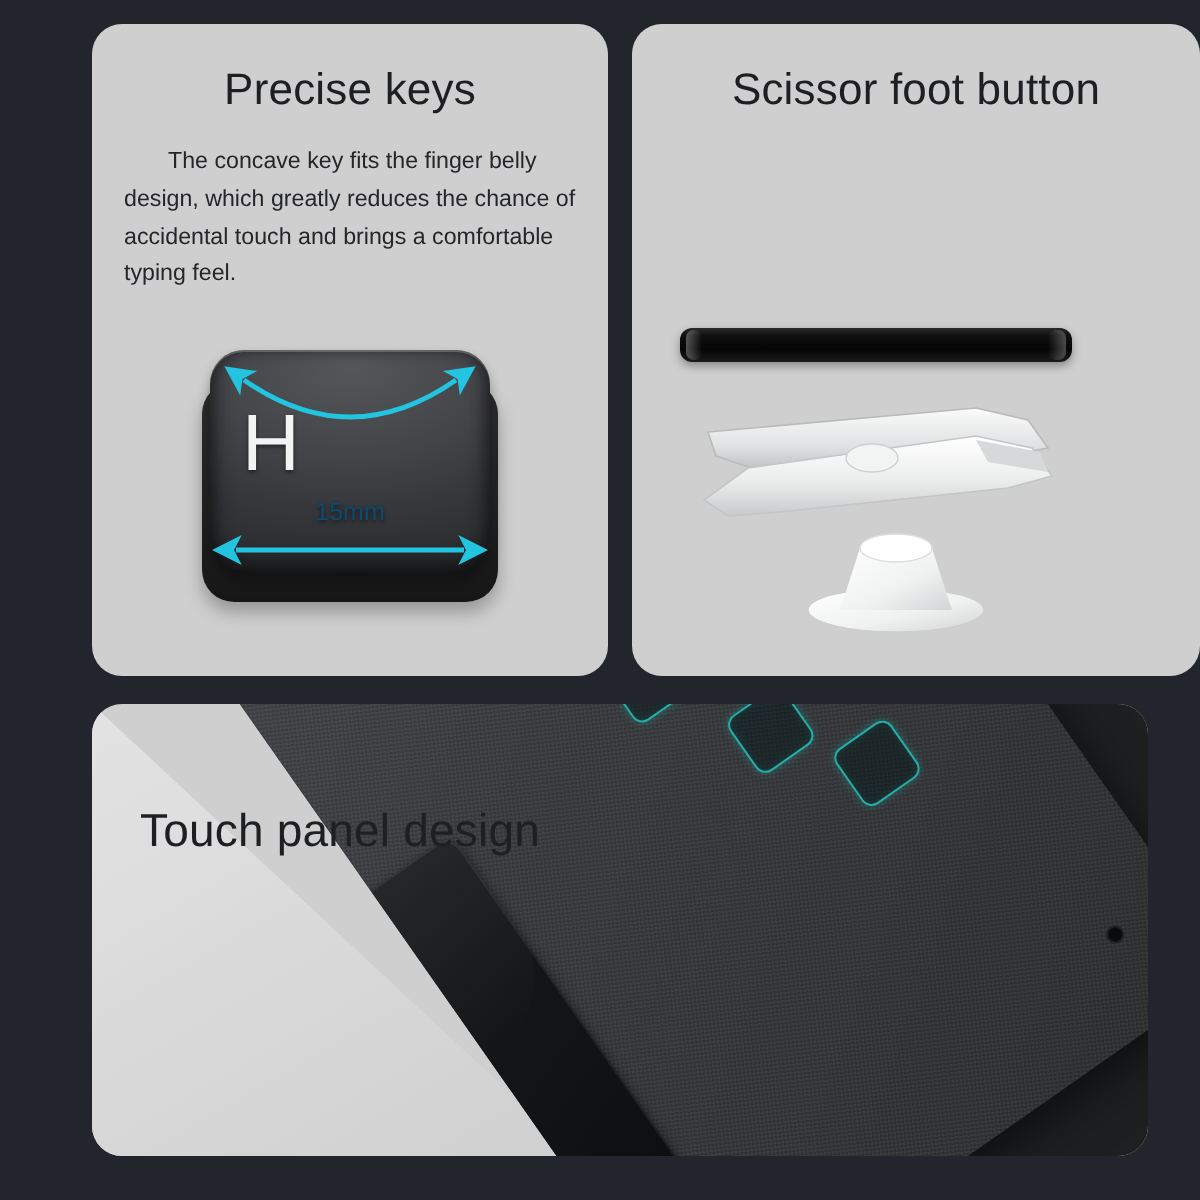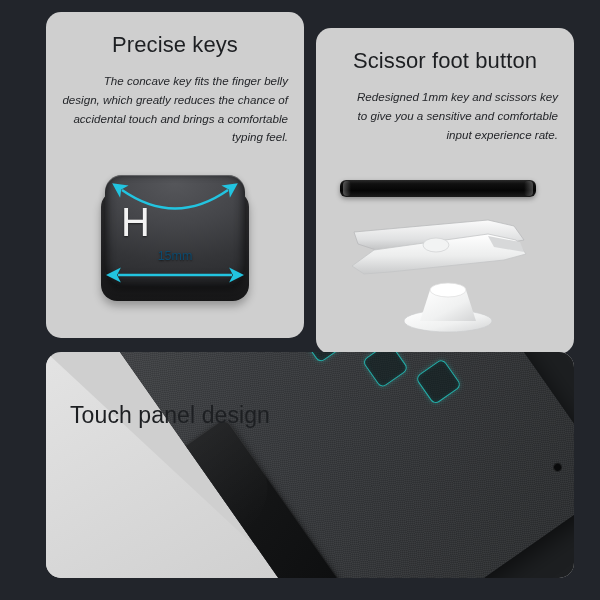--- a/index.html
+++ b/index.html
@@ -29,22 +29,21 @@
     color:#1d1f22;
     text-align:center;
     letter-spacing:.1px;
     white-space:nowrap;
   }
   .panel-body {
     font-size:11.6px;
     line-height:1.62;
     color:#24262a;
     text-indent:22px;
-    text-align:right;
-    font-style:italic;
+    text-align:left;
   }
 
   
   #panel-precise { left:46px; top:12px; width:258px; height:326px; }
   #panel-precise .panel-title { margin-top:20px; }
   #panel-precise .panel-body { margin:14px 16px 0 16px; }
 
   .keycap-stage {
     position:absolute;
     left:50%; top:157px;
@@ -98,21 +97,21 @@
     left:0; top:80px;
     width:160px;
     text-align:center;
     font-size:12.5px;
     color:#0c4a6e;
     text-shadow:0 1px 2px rgba(0,0,0,.6);
   }
   .arrow-svg { position:absolute; left:0; top:0; overflow:visible; }
 
   
-  #panel-scissor { left:316px; top:28px; width:258px; height:326px; }
+  #panel-scissor { left:316px; top:12px; width:284px; height:326px; }
   #panel-scissor .panel-title { margin-top:20px; }
   #panel-scissor .panel-body { margin:14px 16px 0 16px; }
 
   .scissor-stage {
     position:absolute;
     left:0; top:138px;
     width:258px; height:185px;
   }
   
   .sc-plate {
@@ -255,21 +254,20 @@
         <path d="M27,21 Q80,58 133,21" fill="none" stroke="#22c4e0" stroke-width="2.4" marker-start="url(#mkL)" marker-end="url(#mkR)"></path>
         <line x1="23" y1="106" x2="137" y2="106" stroke="#22c4e0" stroke-width="2.4" marker-start="url(#mkL)" marker-end="url(#mkR)"></line>
       </svg>
 
       <div class="keycap-dim-label">15mm</div>
     </div>
   </div>
 
   <div class="panel" id="panel-scissor">
     <div class="panel-title">Scissor foot button</div>
-    <div class="panel-body">Redesigned 1mm key and scissors key to give you a sensitive and comfortable input experience rate.</div>
 
     <div class="scissor-stage">
 
       <div class="sc-plate"></div>
 
       <svg class="sc-scissor" width="210" height="72">
         <defs>
           <linearGradient id="gW1" x1="0" y1="0" x2="0" y2="1">
             <stop offset="0%" stop-color="#ffffff"></stop>
             <stop offset="55%" stop-color="#eceded"></stop>

